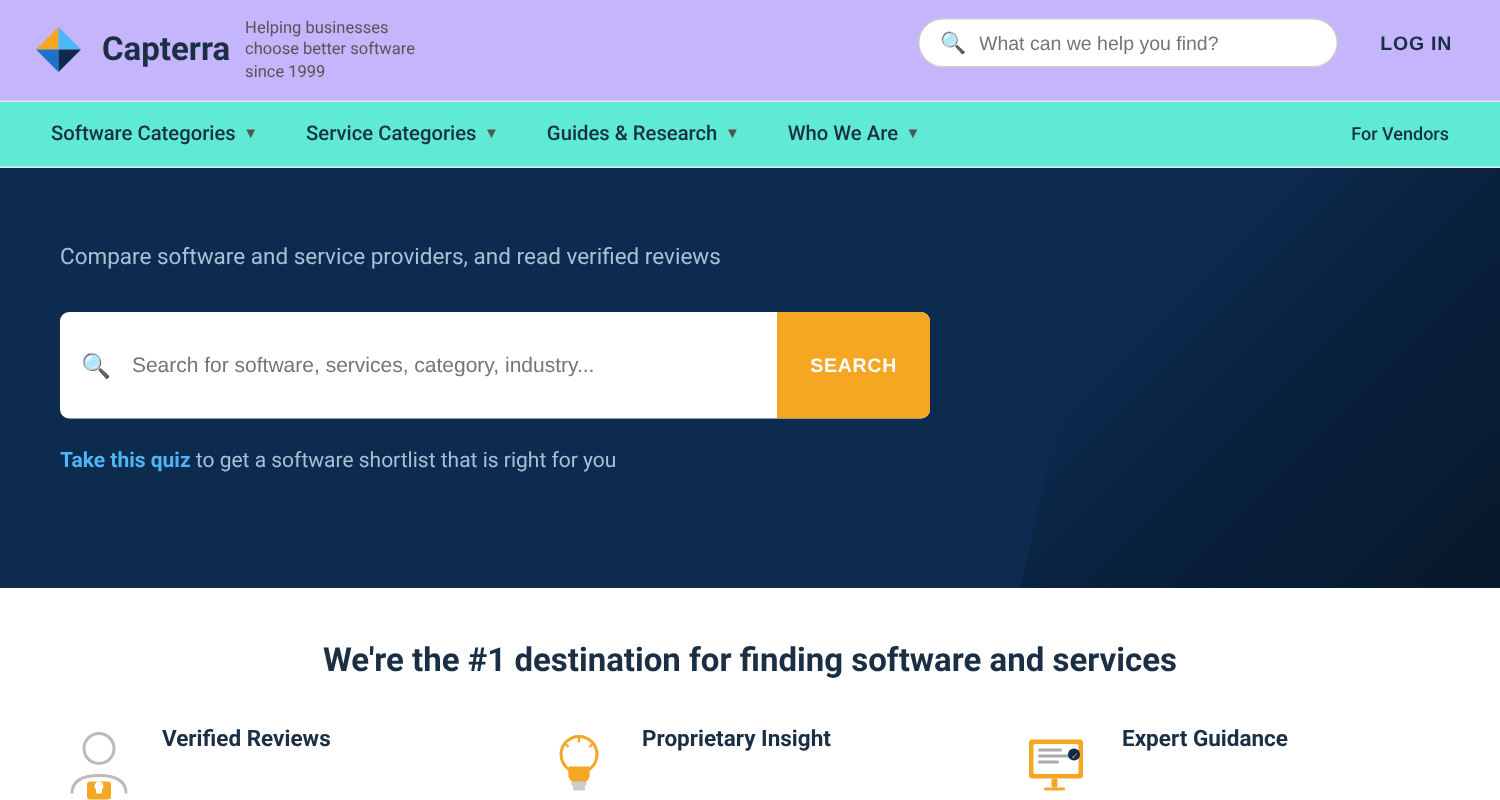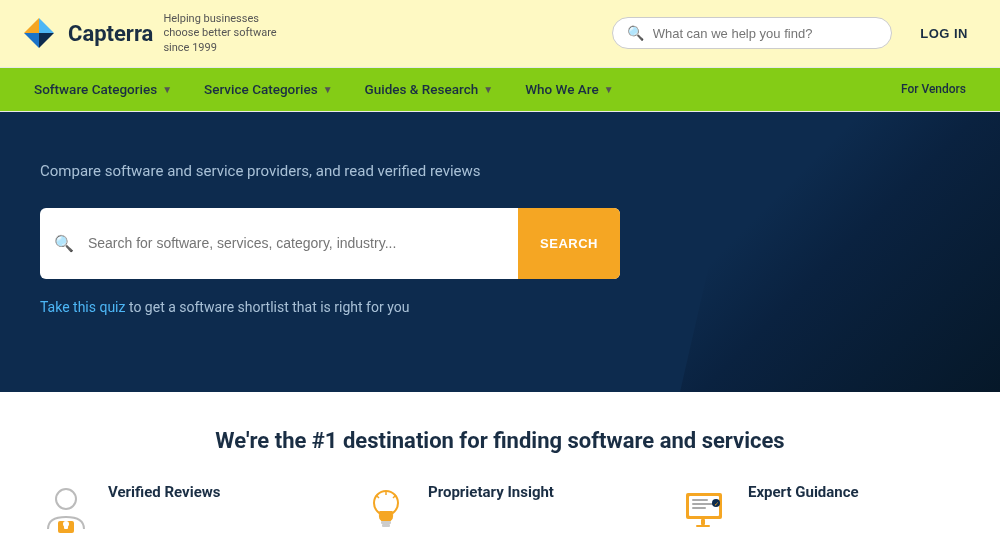--- a/index.html
+++ b/index.html
@@ -1,24 +1,24 @@
 <!DOCTYPE html>
 <html><head>
   <meta charset="utf-8">
   <style>
     * { margin: 0; padding: 0; box-sizing: border-box; }
     body { font-family: -apple-system, BlinkMacSystemFont, 'Segoe UI', Roboto, sans-serif; width: 1000px; overflow-x: hidden; }
 
     
     .header-top {
       display: flex;
-      align-items: center;
+      align-items: flex-start;
       justify-content: space-between;
       padding: 12px 20px;
-      background: #fef9c3;
+      background: #c4b5fd;
       border-bottom: 1px solid #e8e8e8;
     }
     .logo-area {
       display: flex;
       align-items: center;
       gap: 10px;
     }
     .logo-icon {
       width: 38px;
       height: 38px;
@@ -84,21 +84,21 @@
       text-transform: uppercase;
       letter-spacing: 0.5px;
     }
 
     
     .nav-bar {
       display: flex;
       align-items: center;
       justify-content: space-between;
       padding: 0 20px;
-      background: #84cc16;
+      background: #5eead4;
       border-bottom: 1px solid #e8e8e8;
       height: 44px;
     }
     .nav-left {
       display: flex;
       align-items: center;
       gap: 4px;
     }
     .nav-item {
       display: flex;
@@ -201,21 +201,21 @@
       font-weight: 700;
       cursor: pointer;
       letter-spacing: 0.5px;
     }
     .hero-quiz {
       font-size: 14px;
       color: #a8c0d6;
     }
     .hero-quiz a {
       color: #4db6f5;
-      font-weight: 400;
+      font-weight: 700;
       text-decoration: none;
     }
 
     
     .bottom-section {
       background: #fff;
       padding: 36px 40px 30px;
     }
     .bottom-title {
       font-size: 22px;

